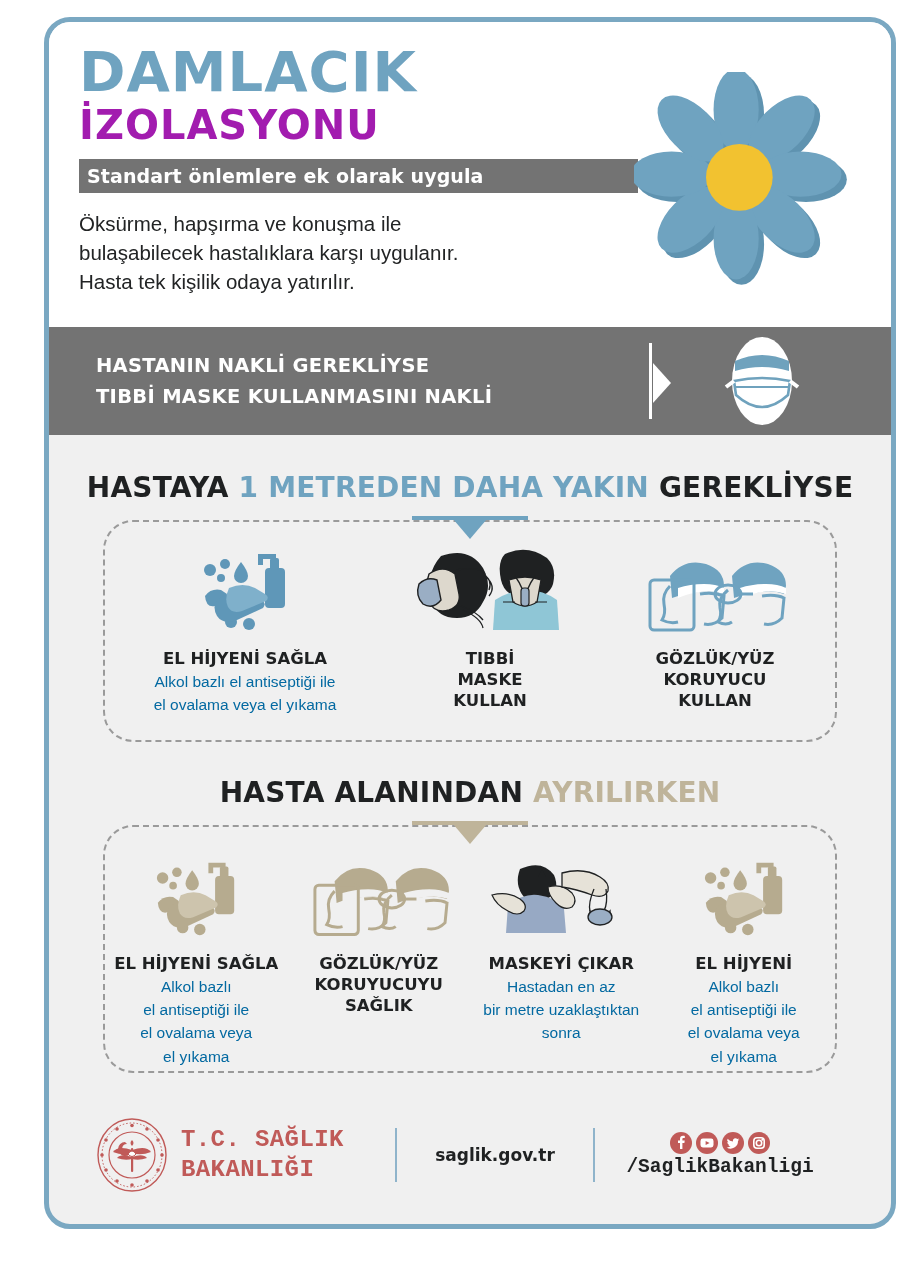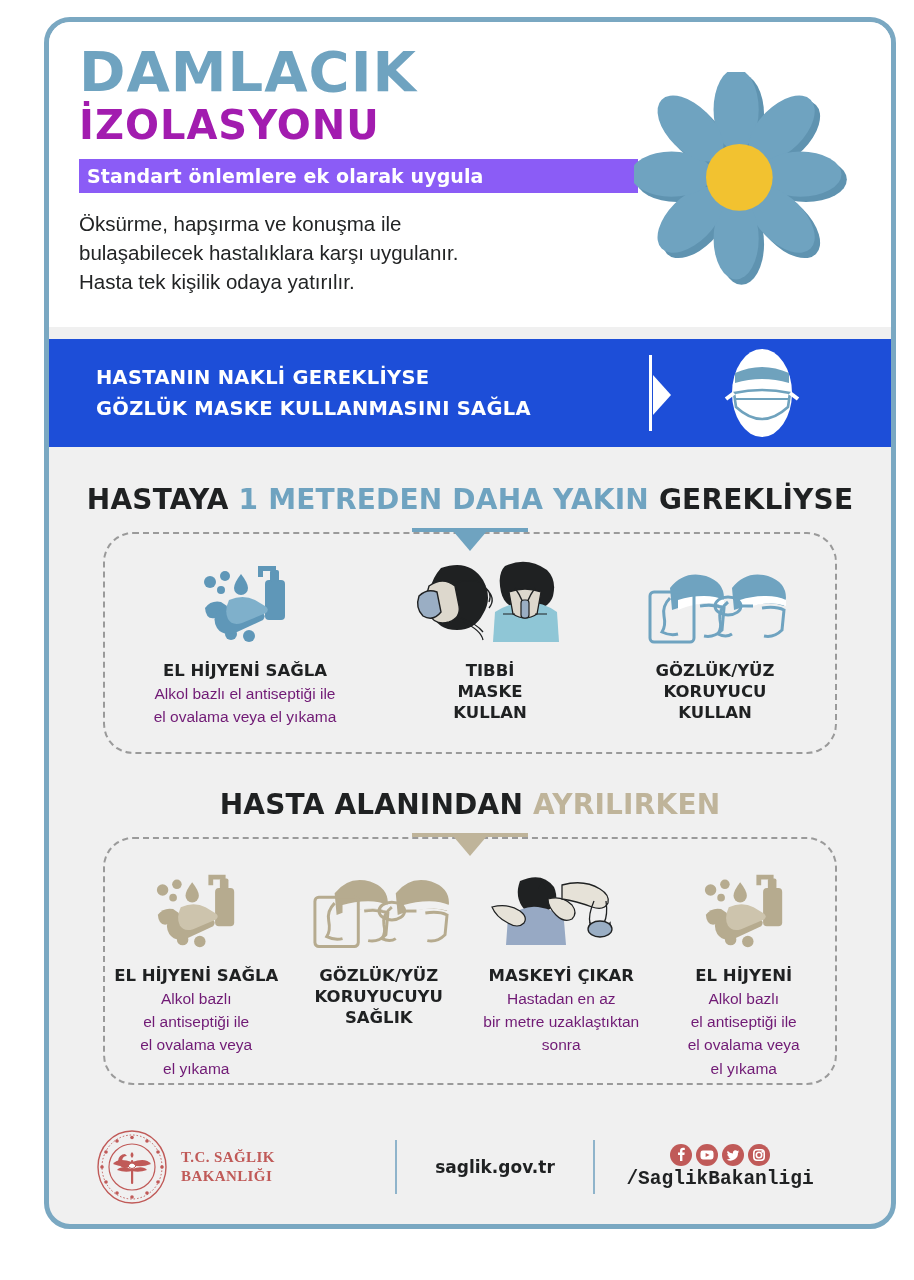--- a/index.html
+++ b/index.html
@@ -45,21 +45,21 @@
     font-weight: 800;
     letter-spacing: 1px;
     color: #a21caf;
     line-height: 1.08;
     margin-top: 4px;
     font-family: "DejaVu Sans", sans-serif;
   }
 
   .subtitle-bar {
     margin-top: 12px;
-    background: #8b5cf6;
+    background: #737373;
     width: 559px;
     height: 34px;
     display: flex;
     align-items: center;
     padding-left: 8px;
   }
   .subtitle-bar span {
     color: #ffffff;
     font-size: 19px;
     font-weight: 700;
@@ -80,26 +80,25 @@
   .flower-wrap {
     position: absolute;
     right: 42px;
     top: 50px;
     width: 215px;
     height: 215px;
   }
 
   
   .banner {
-    background: #1d4ed8;
+    background: #737373;
     height: 108px;
     display: flex;
     align-items: center;
     position: relative;
-    margin-top: 12px;
   }
   .banner-text {
     margin-left: 47px;
     color: #ffffff;
     font-size: 19.5px;
     font-weight: 800;
     line-height: 1.6;
     letter-spacing: 0.3px;
     font-family: "DejaVu Sans", sans-serif;
   }
@@ -194,21 +193,21 @@
   }
   .item .lbl {
     font-size: 16.5px;
     font-weight: 800;
     color: #1f2122;
     line-height: 1.28;
     font-family: "DejaVu Sans", sans-serif;
   }
   .item .sub {
     font-size: 15.5px;
-    color: #701a75;
+    color: #0369a1;
     line-height: 1.3;
     margin-top: 3px;
     font-family: "Liberation Sans", sans-serif;
   }
 
   .row1 .item.w1 { width: 250px; }
   .row1 .item.w2 { width: 180px; }
   .row1 .item.w3 { width: 210px; }
 
   .row2 .item { width: 178px; }
@@ -217,25 +216,25 @@
   .footer {
     margin-top: 30px;
     height: 104px;
     display: flex;
     align-items: center;
     padding: 0 46px;
   }
   .brand { display: flex; align-items: center; gap: 12px; width: 300px; }
   .brand-text {
     color: #c05a58;
-    font-size: 15px;
+    font-size: 24px;
     font-weight: 800;
     line-height: 1.25;
     letter-spacing: 0.4px;
-    font-family: Liberation Serif, serif;
+    font-family: Liberation Mono, monospace;
   }
   .vdiv { width: 2px; height: 54px; background: #8fb4cb; }
   .site {
     flex: 1;
     text-align: center;
     font-size: 17px;
     font-weight: 800;
     color: #1f2122;
     font-family: "DejaVu Sans", sans-serif;
   }
@@ -294,21 +293,21 @@
           </g>
           <circle cx="98" cy="98" r="31" fill="#f2c230"></circle>
         </g>
       </svg>
     </div>
   </div>
 
   <div class="banner">
     <div class="banner-text">
       <div>HASTANIN NAKLİ GEREKLİYSE</div>
-      <div>GÖZLÜK MASKE KULLANMASINI SAĞLA</div>
+      <div>TIBBİ MASKE KULLANMASINI NAKLİ</div>
     </div>
     <svg class="banner-arrow" viewBox="0 0 26 76">
       <rect x="0" y="0" width="3" height="76" fill="#ffffff"></rect>
       <path d="M4 20 L22 40 L4 60 Z" fill="#ffffff"></path>
     </svg>
     <svg class="banner-mask" width="96" height="92" viewBox="0 0 96 92">
       <ellipse cx="48" cy="46" rx="30" ry="44" fill="#ffffff"></ellipse>
       <path d="M21 26 Q48 14 75 26 L75 36 Q48 28 21 36 Z" fill="#6fa2bd"></path>
       <path d="M20 46 Q48 40 76 46 L74 60 Q48 84 22 60 Z" fill="#ffffff" stroke="#6fa2bd" stroke-width="2.6"></path>
       <line x1="20" y1="52" x2="76" y2="52" stroke="#6fa2bd" stroke-width="2.2"></line>

